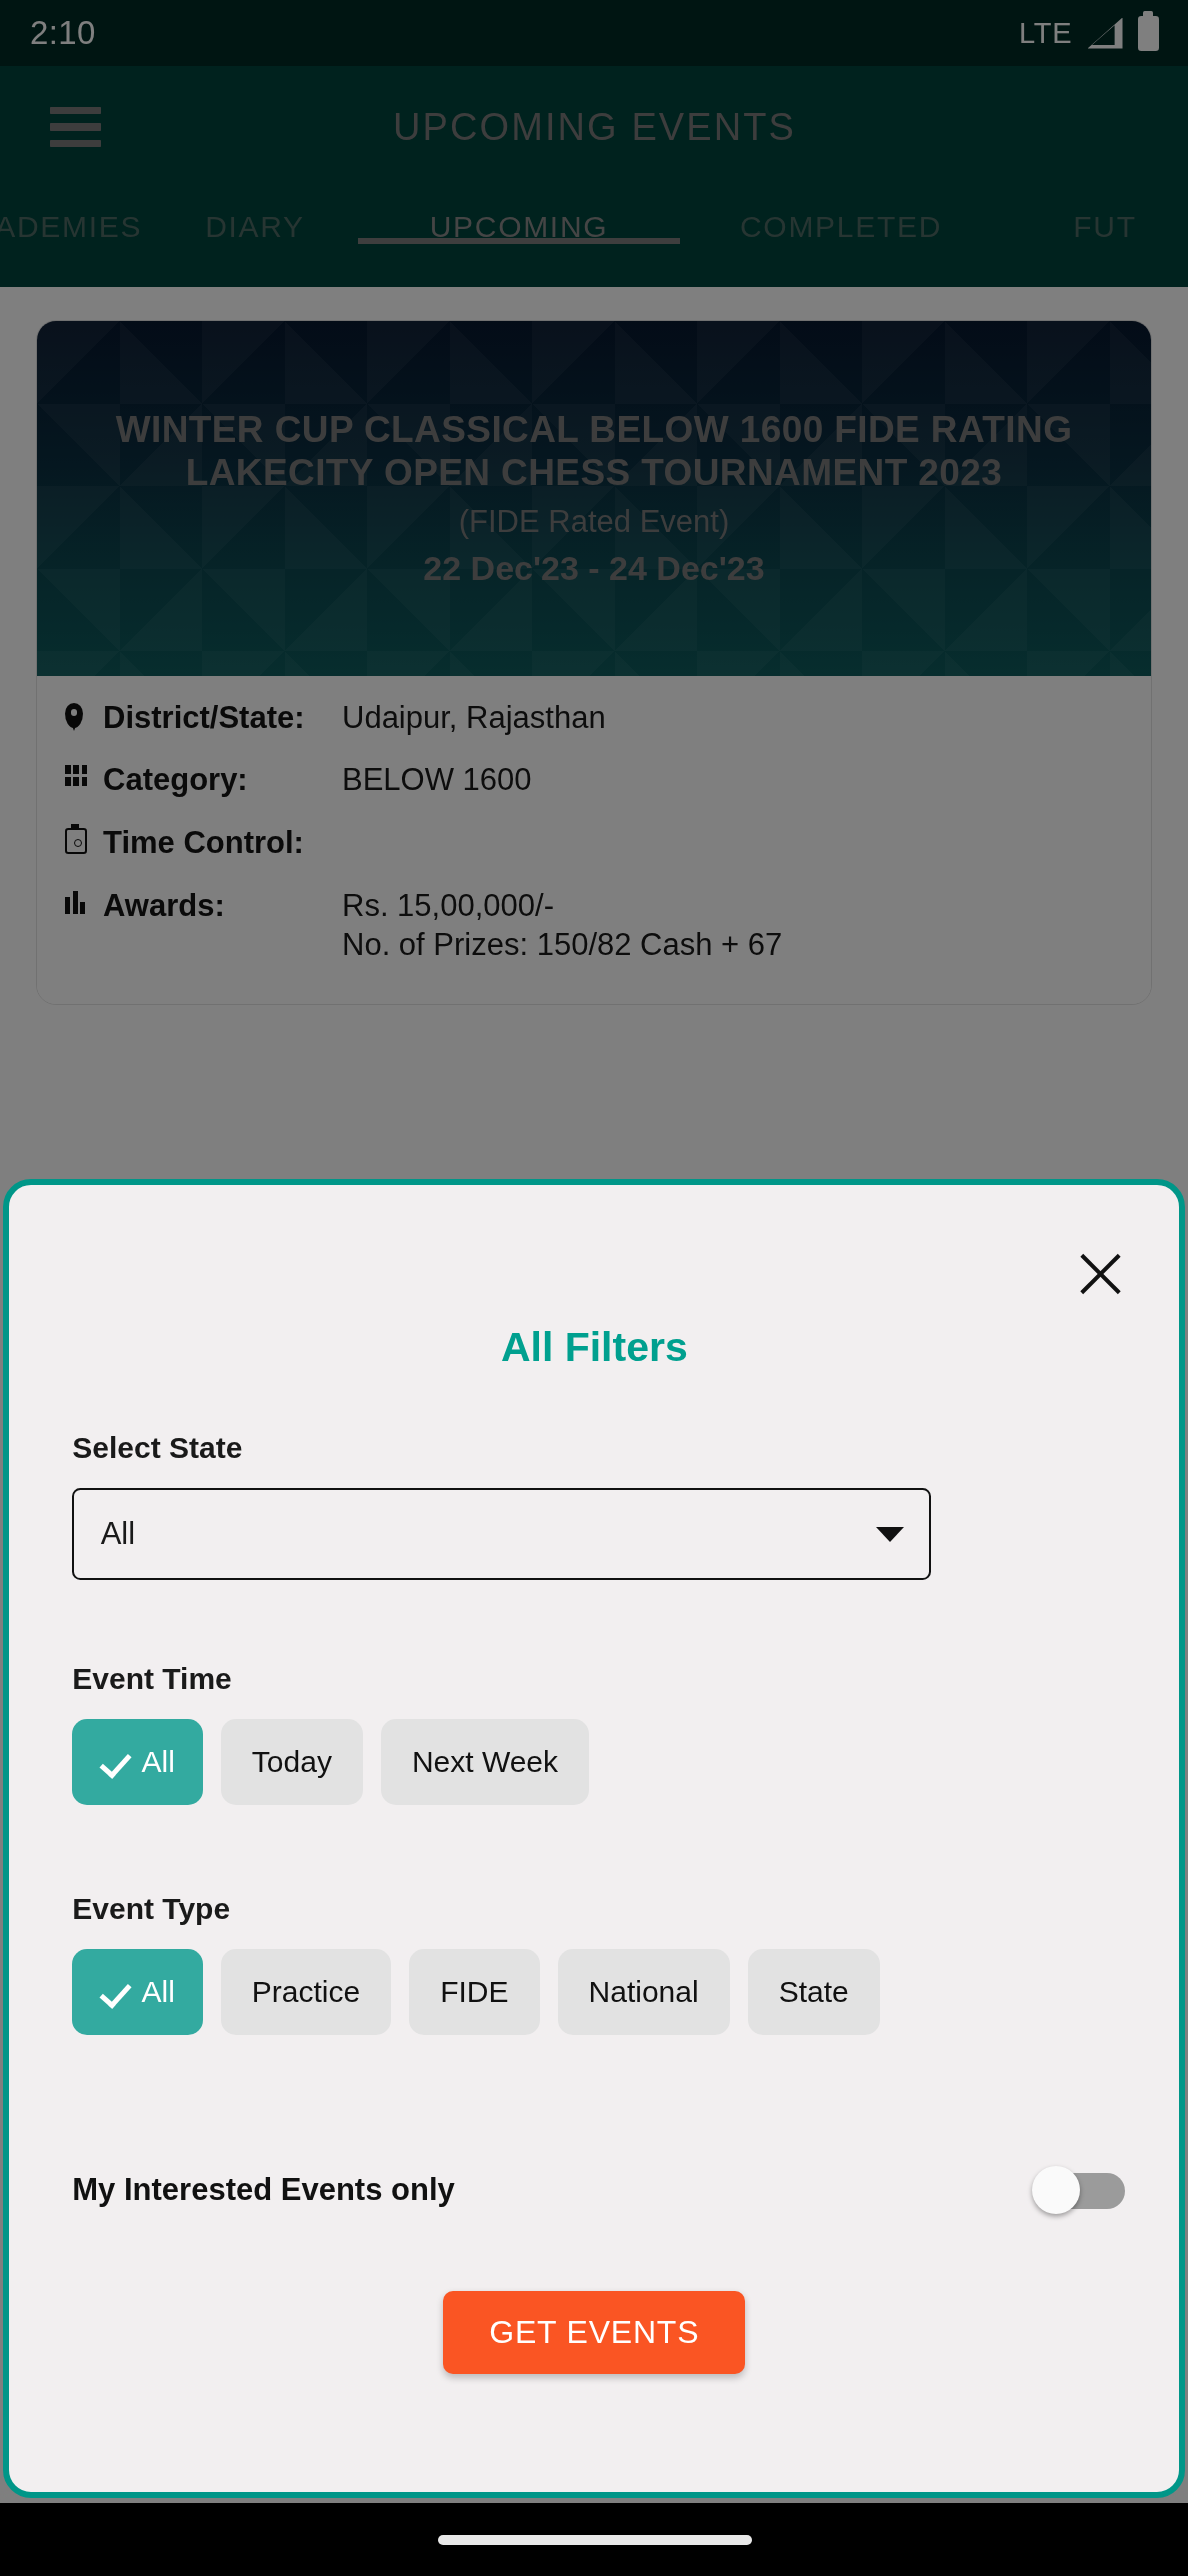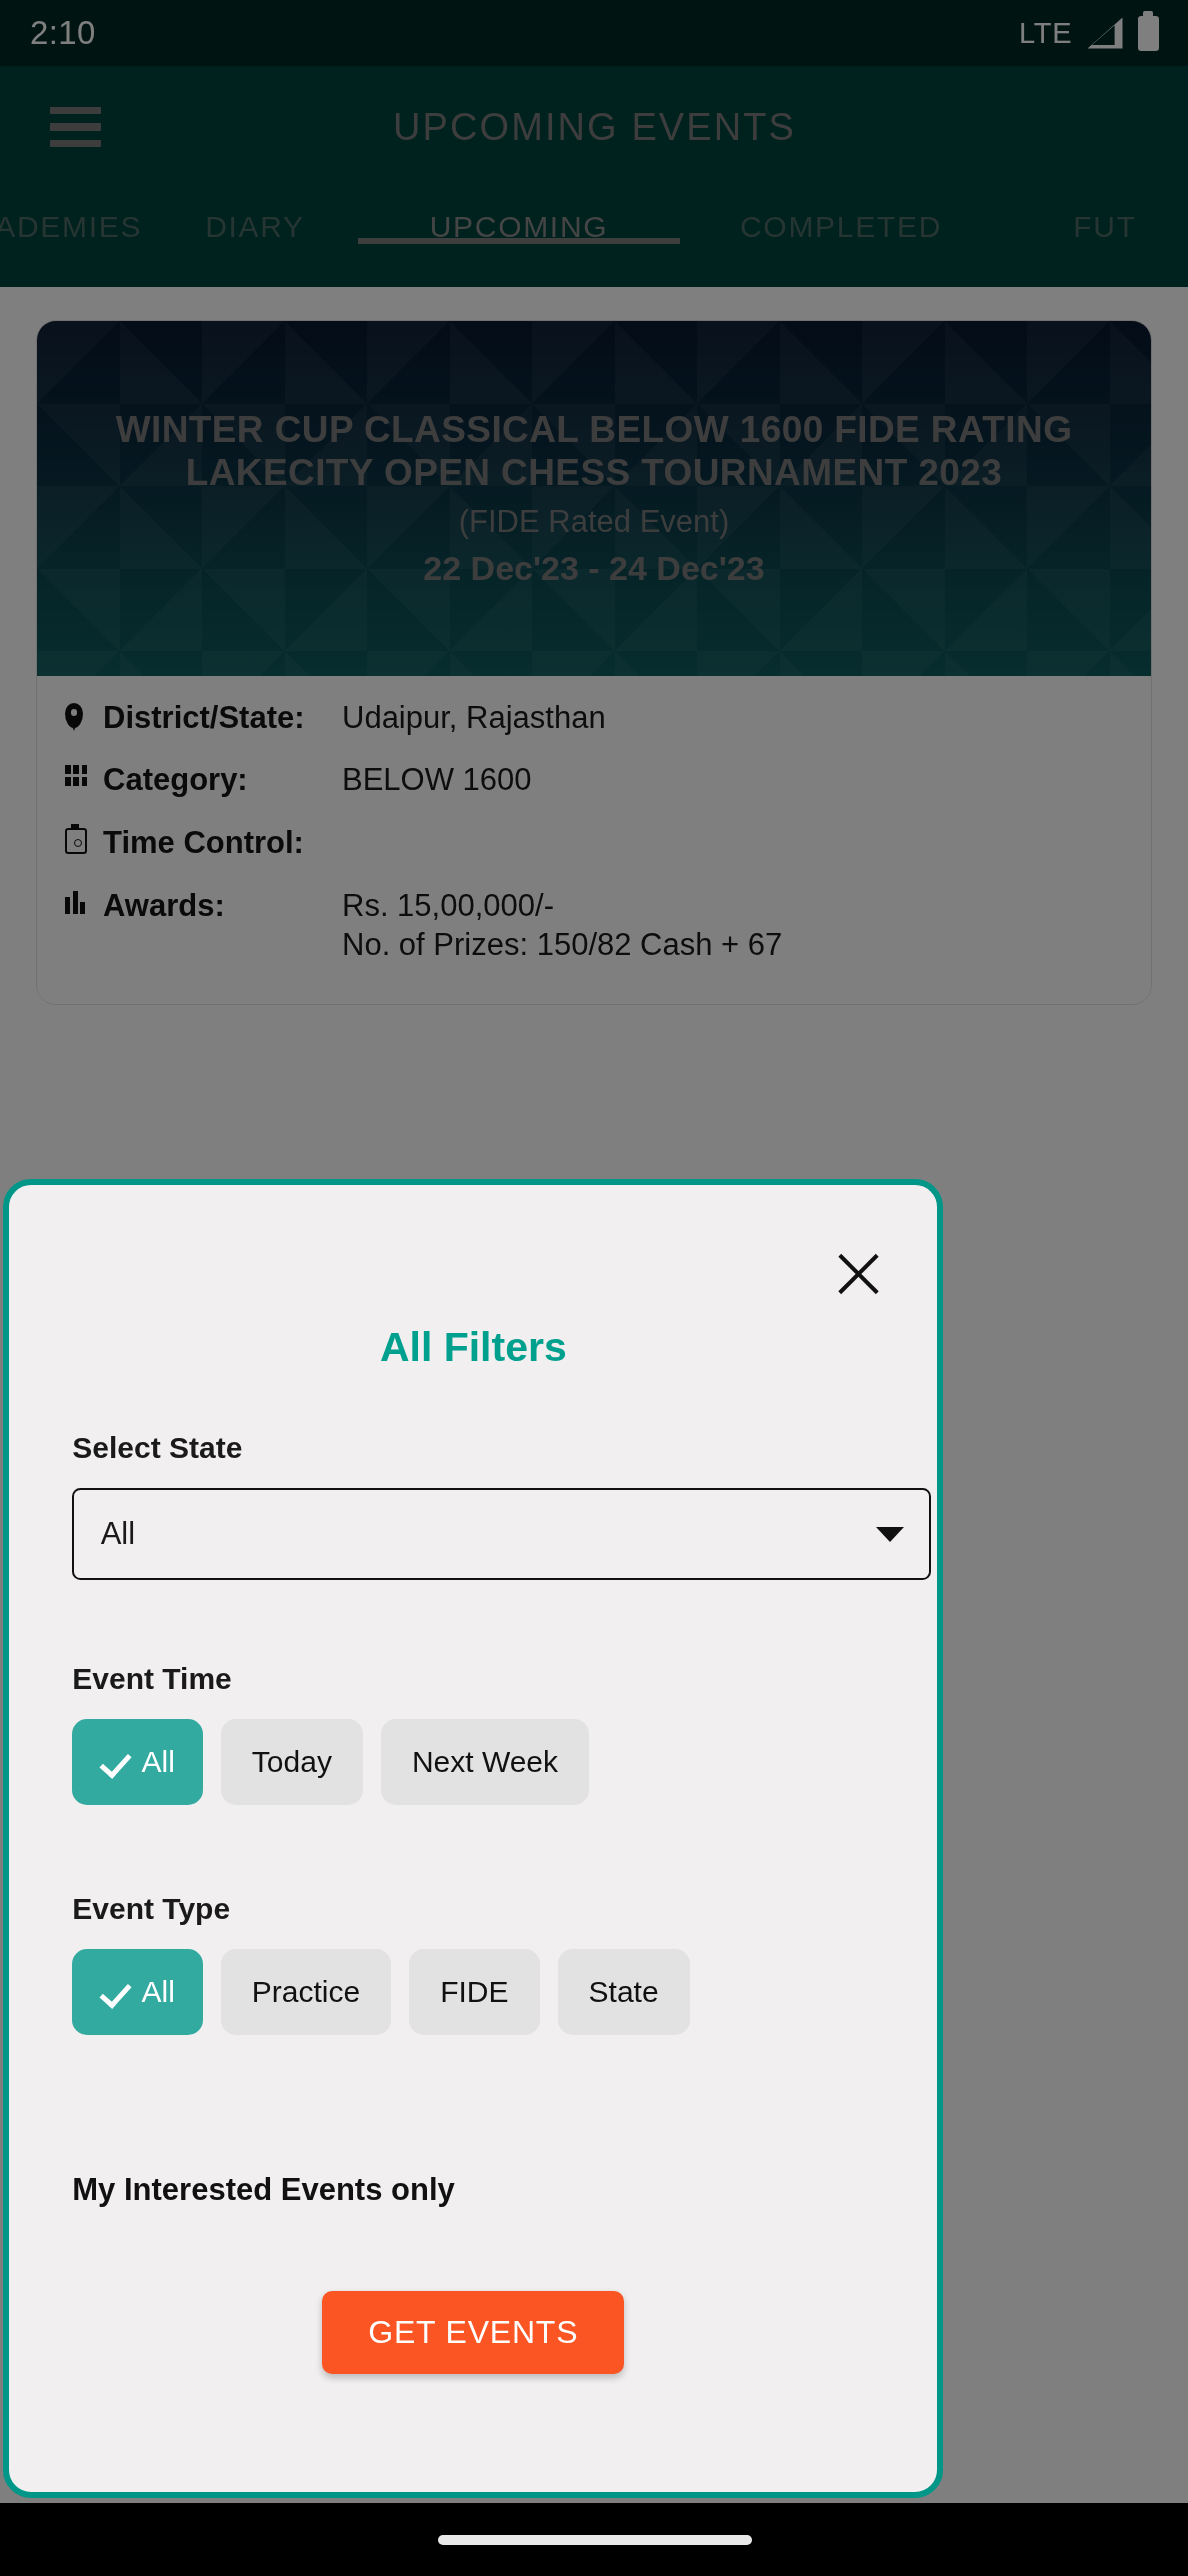--- a/index.html
+++ b/index.html
@@ -315,21 +315,21 @@
     background: rgba(0,0,0,0.5);
     z-index: 6;
     pointer-events: none;
   }
 
   
   .modal {
     position: absolute;
     left: 3.3px;
     top: 1179px;
-    width: 940px;
+    width: 1182px;
     height: 1319px;
     background: #f2eff0;
     border: 6.6px solid #009688;
     border-radius: 28px;
     z-index: 10;
     overflow: hidden;
   }
   .modal-close {
     position: absolute;
     top: 59px;
@@ -644,20 +644,21 @@
 
     <div class="chip-group type">
       <div class="section-label">Event Type</div>
       <div class="chip-row">
         <div class="chip selected">
           <span class="tick"></span>
           <span>All</span>
         </div>
         <div class="chip">Practice</div>
         <div class="chip">FIDE</div>
+        <div class="chip">National</div>
         <div class="chip">State</div>
       </div>
     </div>
 
     <div class="toggle-row">
       <span class="toggle-label">My Interested Events only</span>
       <span class="toggle">
         <span class="track"></span>
         <span class="knob"></span>
       </span>

